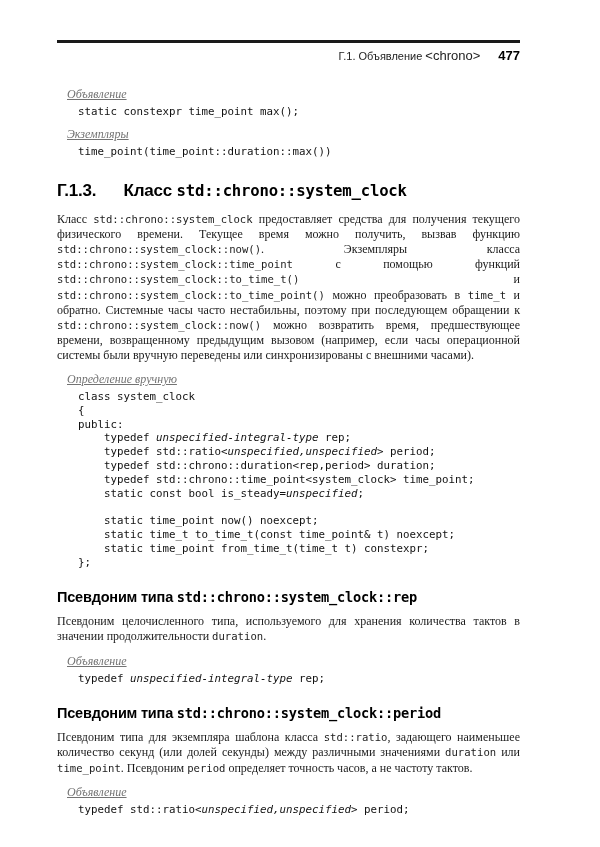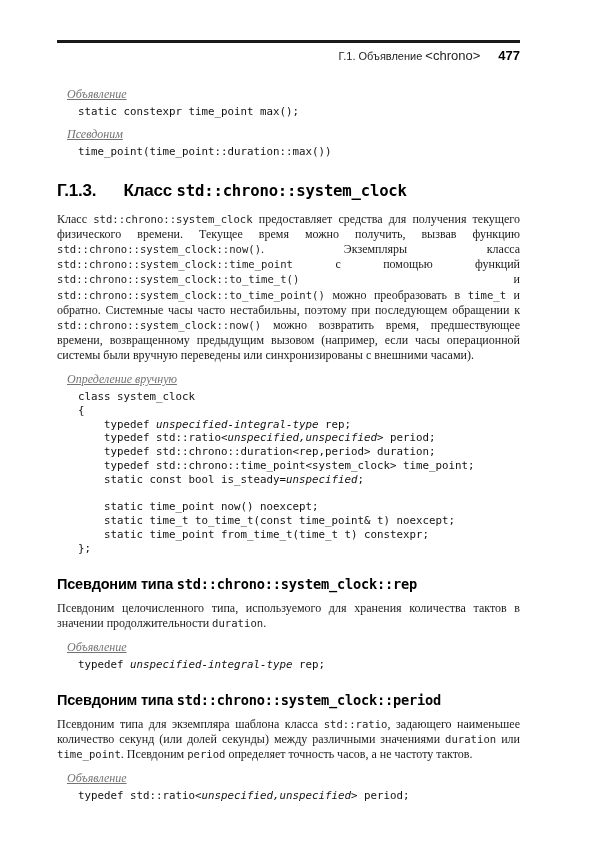--- a/index.html
+++ b/index.html
@@ -49,36 +49,37 @@
   <div class="running-head">
     <span class="rh-title"><span>Г.1. Объявление </span><span class="code">&lt;chrono&gt;</span></span>
     <span class="rh-num">477</span>
   </div>
 
   <div class="label first">Объявление</div>
   <div class="codeblock">
       <div class="code-line"><span>static constexpr time_point max();</span></div>
     </div>
 
-  <div class="label">Псевдоним</div>
+  <div class="label">Экземпляры</div>
   <div class="codeblock">
       <div class="code-line"><span>time_point(time_point::duration::max())</span></div>
     </div>
 
   <h1>
     <span class="h-num">Г.1.3.</span>
     <span class="h-title"><span>Класс </span><span class="code">std::chrono::system_clock</span></span>
   </h1>
 
   <p class="body"><span>Класс </span><span class="code">std::chrono::system_clock</span><span> предоставляет средства для получения текущего физического времени. Текущее время можно получить, вызвав функцию </span><span class="code">std::chrono::system_clock::now()</span><span>. Экземпляры класса </span><span class="code">std::chrono::system_clock::time_point</span><span> с помощью функций </span><span class="code">std::chrono::system_clock::to_time_t()</span><span> и </span><span class="code">std::chrono::system_clock::to_time_point()</span><span> можно преобразовать в </span><span class="code">time_t</span><span> и обратно. Системные часы часто нестабильны, поэтому при последующем обращении к </span><span class="code">std::chrono::system_clock::now()</span><span> можно возвратить время, предшествующее времени, возвращенному предыдущим вызовом (например, если часы операционной системы были вручную переведены или синхронизированы с внешними часами).</span></p>
 
   <div class="label">Определение вручную</div>
   <div class="codeblock">
       <div class="code-line"><span>class system_clock</span></div>
       <div class="code-line"><span>{</span></div>
+      <div class="code-line"><span>public:</span></div>
       <div class="code-line"><span>    typedef </span><span class="it">unspecified-integral-type</span><span> rep;</span></div>
       <div class="code-line"><span>    typedef std::ratio&lt;</span><span class="it">unspecified,unspecified</span><span>&gt; period;</span></div>
       <div class="code-line"><span>    typedef std::chrono::duration&lt;rep,period&gt; duration;</span></div>
       <div class="code-line"><span>    typedef std::chrono::time_point&lt;system_clock&gt; time_point;</span></div>
       <div class="code-line"><span>    static const bool is_steady=</span><span class="it">unspecified</span><span>;</span></div>
       <div class="code-line">&nbsp;</div>
       <div class="code-line"><span>    static time_point now() noexcept;</span></div>
       <div class="code-line"><span>    static time_t to_time_t(const time_point&amp; t) noexcept;</span></div>
       <div class="code-line"><span>    static time_point from_time_t(time_t t) constexpr;</span></div>
       <div class="code-line"><span>};</span></div>

